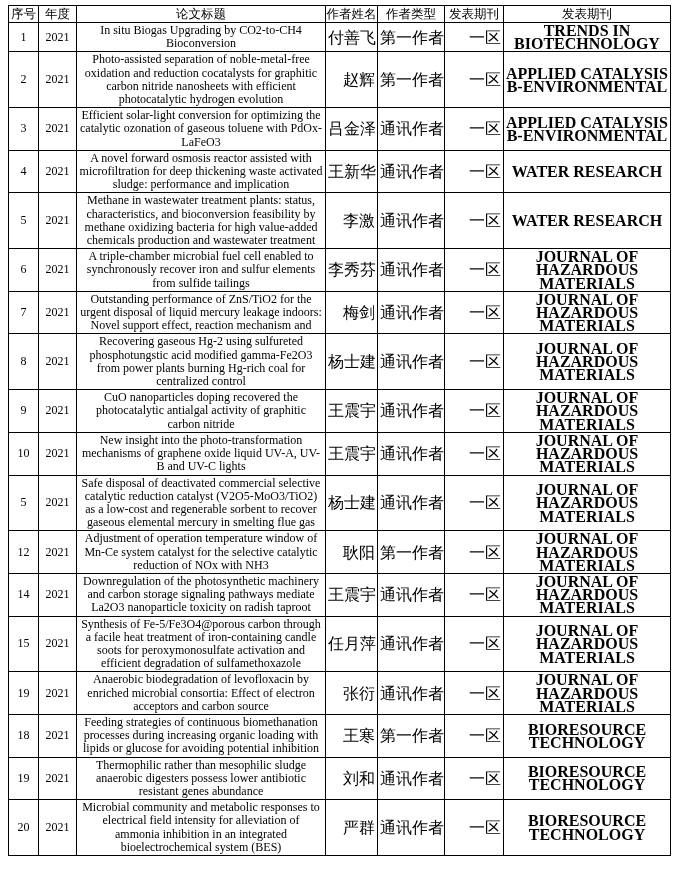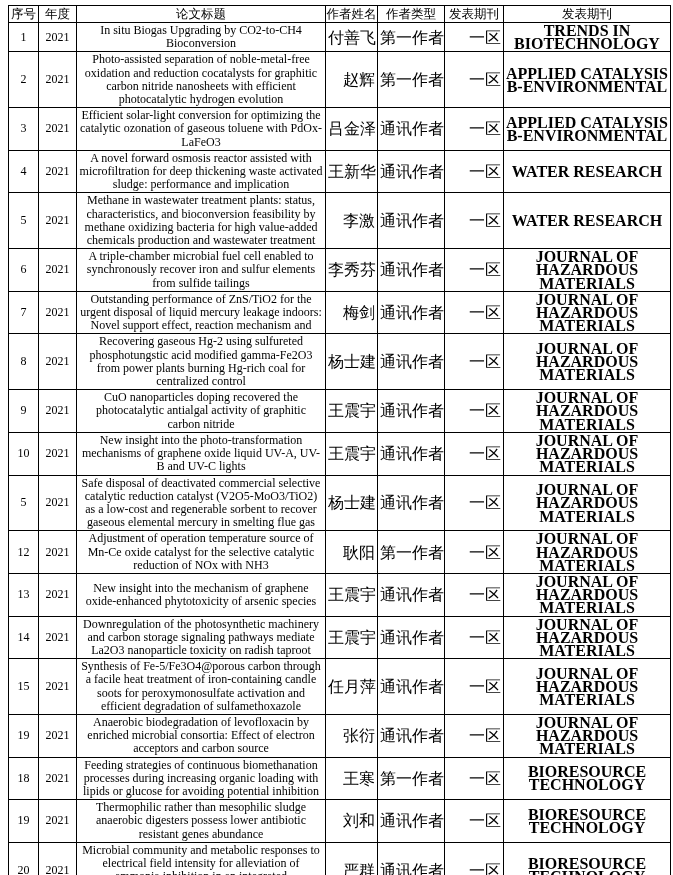--- a/index.html
+++ b/index.html
@@ -174,32 +174,23 @@
     <td class="c-year">2021</td>
     <td class="c-title">Safe disposal of deactivated commercial selective catalytic reduction catalyst (V2O5-MoO3/TiO2) as a low-cost and regenerable sorbent to recover gaseous elemental mercury in smelting flue gas</td>
     <td class="c-author">杨士建</td>
     <td class="c-type">通讯作者</td>
     <td class="c-div">一区</td>
     <td class="c-journal">JOURNAL OF HAZARDOUS MATERIALS</td>
   </tr>
         <tr>
     <td class="c-num">12</td>
     <td class="c-year">2021</td>
-    <td class="c-title">Adjustment of operation temperature source of Mn-Ce oxide catalyst for the selective catalytic reduction of NOx with NH3</td>
+    <td class="c-title">Adjustment of operation temperature window of Mn-Ce system catalyst for the selective catalytic reduction of NOx with NH3</td>
     <td class="c-author">耿阳</td>
     <td class="c-type">第一作者</td>
-    <td class="c-div">一区</td>
-    <td class="c-journal">JOURNAL OF HAZARDOUS MATERIALS</td>
-  </tr>
-        <tr>
-    <td class="c-num">13</td>
-    <td class="c-year">2021</td>
-    <td class="c-title">New insight into the mechanism of graphene oxide-enhanced phytotoxicity of arsenic species</td>
-    <td class="c-author">王震宇</td>
-    <td class="c-type">通讯作者</td>
     <td class="c-div">一区</td>
     <td class="c-journal">JOURNAL OF HAZARDOUS MATERIALS</td>
   </tr>
         <tr>
     <td class="c-num">14</td>
     <td class="c-year">2021</td>
     <td class="c-title">Downregulation of the photosynthetic machinery and carbon storage signaling pathways mediate La2O3 nanoparticle toxicity on radish taproot</td>
     <td class="c-author">王震宇</td>
     <td class="c-type">通讯作者</td>
     <td class="c-div">一区</td>

